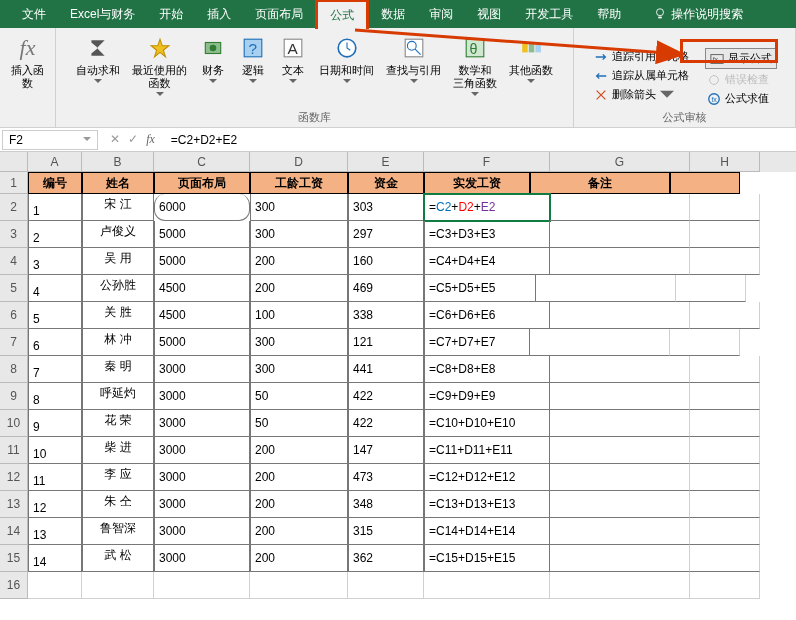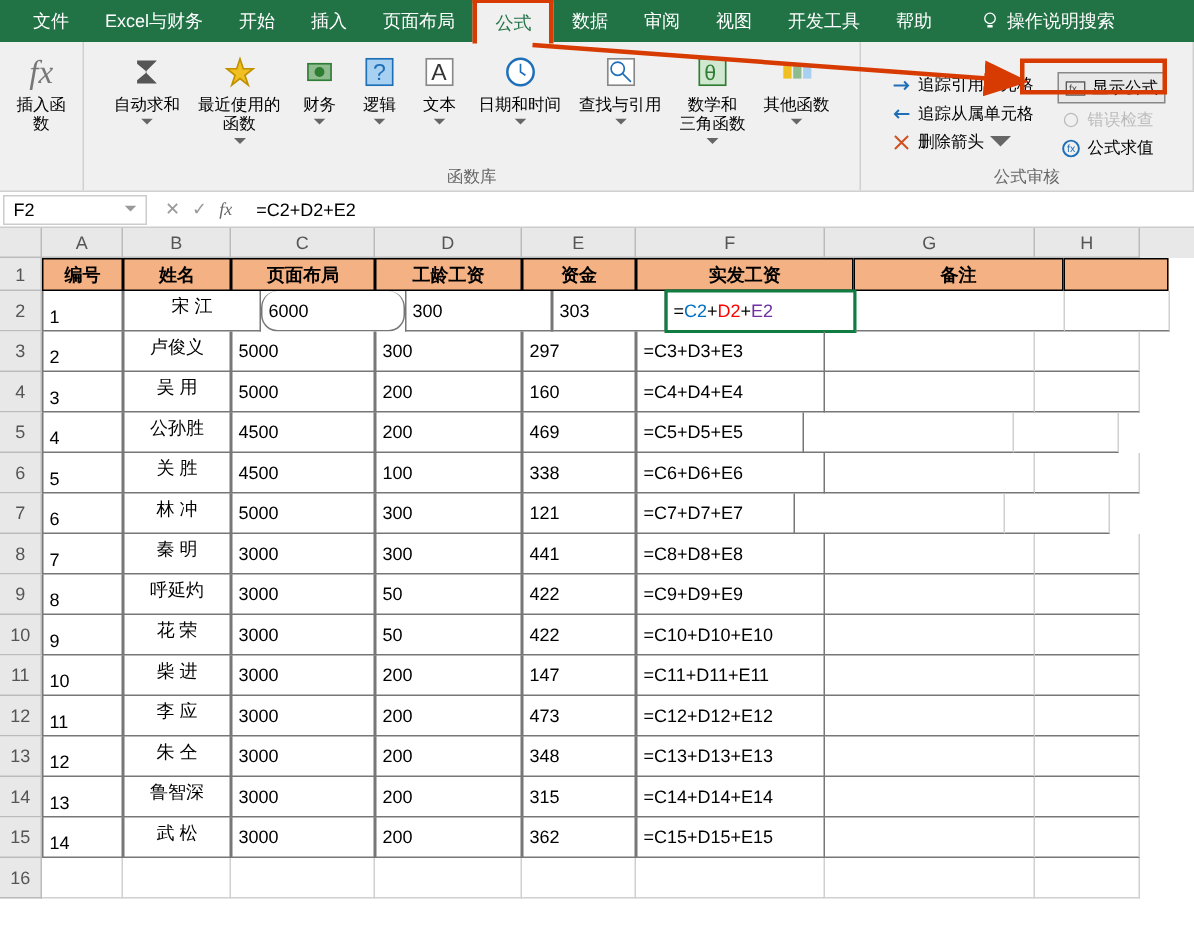--- a/index.html
+++ b/index.html
@@ -301,28 +301,28 @@
       <div class="ch" style="width: 70px;">H</div>
     </div>
   <div class="rows" id="rows">
       <div class="row">
         <div class="rh" style="height: 22px;">1</div>
         <div class="cell hdr-cell" style="width: 54px; height: 22px;">编号</div>
         <div class="cell hdr-cell" style="width: 72px; height: 22px;">姓名</div>
         <div class="cell hdr-cell" style="width: 96px; height: 22px;">页面布局</div>
         <div class="cell hdr-cell" style="width: 98px; height: 22px;">工龄工资</div>
         <div class="cell hdr-cell" style="width: 76px; height: 22px;">资金</div>
-        <div class="cell hdr-cell" style="width: 145px; height: 22px; text-align: center;">实发工资</div>
+        <div class="cell hdr-cell" style="width: 106px; height: 22px; text-align: center;">实发工资</div>
         <div class="cell hdr-cell" style="width: 140px; height: 22px;">备注</div>
         <div class="cell hdr-cell" style="width: 70px; height: 22px;"></div>
       </div>
       <div class="row data-row">
         <div class="rh" style="height: 27px;">2</div>
         <div class="cell b" style="width: 54px; height: 27px; align-items: flex-end;">1</div>
-        <div class="cell b" style="width: 92px; height: 27px; justify-content: center; vertical-align: top; align-items: flex-start;">宋  江</div>
+        <div class="cell b" style="width: 72px; height: 27px; justify-content: center; vertical-align: top; align-items: flex-start;">宋  江</div>
         <div class="cell b" style="width: 96px; height: 27px; border-radius: 11px;">6000</div>
         <div class="cell b" style="width: 98px; height: 27px;">300</div>
         <div class="cell b" style="width: 76px; height: 27px;">303</div>
         <div class="cell b selected" style="width: 126px; height: 27px;">
           <span class="formula-text">=<span class="c2">C2</span>+<span class="d2">D2</span>+<span class="e2">E2</span></span>
         </div>
         <div class="cell" style="width: 140px; height: 27px;"></div>
         <div class="cell" style="width: 70px; height: 27px;"></div>
       </div>
       <div class="row data-row">

